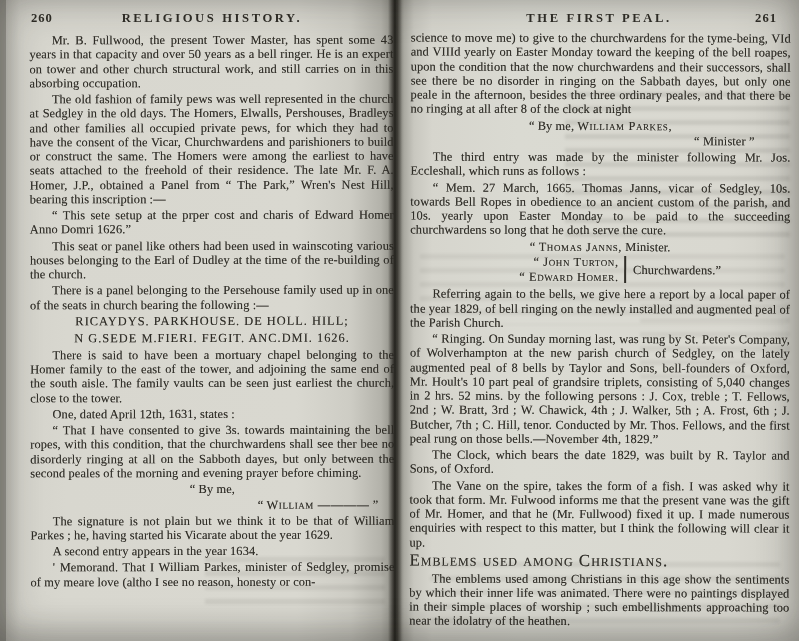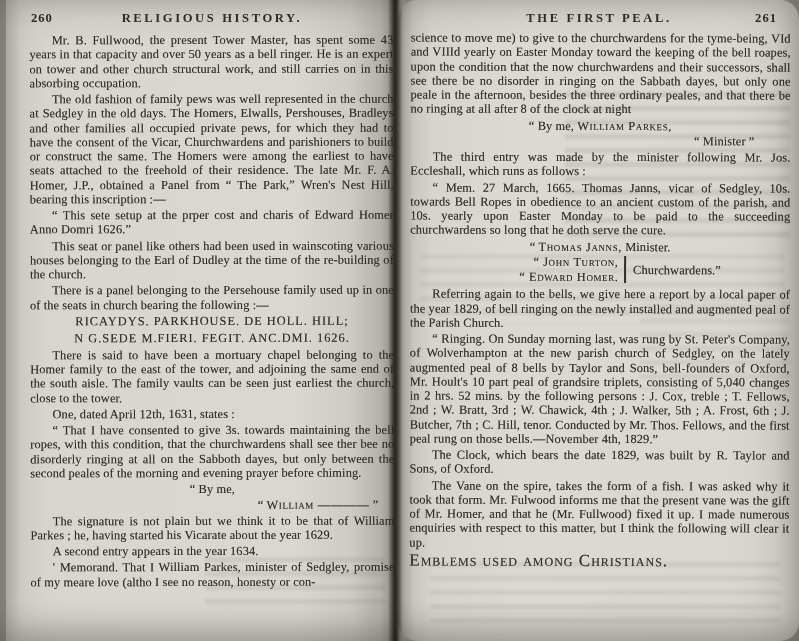--- a/index.html
+++ b/index.html
@@ -12,21 +12,20 @@
   }
   .page{position:absolute;top:0;height:641px;overflow:hidden;}
   .page-left{
     left:0;width:392px;
     background:linear-gradient(90deg,#c6c5bd 0px,#d4d3cb 14px,#d8d7cf 60px,#d9d8d0 290px,#cdccc4 345px,#b3b2aa 375px,#8e8d85 388px,#5a5951 392px);
     margin-left:6px;
   }
   .page-right{
     left:398px;width:401px;
     background:linear-gradient(90deg,#6e6d65 0px,#a9a8a0 6px,#c8c7bf 16px,#d6d5cd 34px,#dadad2 120px,#d9d8d0 330px,#cfcec6 401px);
-    border-radius:19px;
   }
   .gutter{
     position:absolute;left:388px;top:0;width:14px;height:641px;
     background:linear-gradient(90deg,rgba(40,38,33,0) 0%,rgba(40,38,33,.75) 35%,#23221d 50%,rgba(40,38,33,.55) 70%,rgba(40,38,33,0) 100%);
     pointer-events:none;
   }
   .vignette{
     position:absolute;inset:0;pointer-events:none;
     box-shadow:inset 0 0 42px rgba(30,28,24,.32), inset 0 -12px 26px rgba(30,28,24,.16);
   }
@@ -115,20 +114,21 @@
             <div>“ Edward Homer.</div>
           </div>
           <div class="brace-bar"></div>
           <div class="brace-label">Churchwardens.”</div>
         </div>
         <p class="para indent">Referring again to the bells, we give here a report by a local paper of the year 1829, of bell ringing on the newly installed and augmented peal of the Parish Church.</p>
         <p class="para indent">“ Ringing. On Sunday morning last, was rung by St. Peter's Company, of Wolverhampton at the new parish church of Sedgley, on the lately augmented peal of 8 bells by Taylor and Sons, bell-founders of Oxford, Mr. Hoult's 10 part peal of grandsire triplets, consisting of 5,040 changes in 2 hrs. 52 mins. by the following persons : J. Cox, treble ; T. Fellows, 2nd ; W. Bratt, 3rd ; W. Chawick, 4th ; J. Walker, 5th ; A. Frost, 6th ; J. Butcher, 7th ; C. Hill, tenor. Conducted by Mr. Thos. Fellows, and the first peal rung on those bells.—November 4th, 1829.”</p>
         <p class="para indent">The Clock, which bears the date 1829, was built by R. Taylor and Sons, of Oxford.</p>
         <p class="para indent">The Vane on the spire, takes the form of a fish. I was asked why it took that form. Mr. Fulwood informs me that the present vane was the gift of Mr. Homer, and that he (Mr. Fullwood) fixed it up. I made numerous enquiries with respect to this matter, but I think the following will clear it up.</p>
         <p class="para heading"><span class="sc">Emblems used among Christians.</span></p>
+        <p class="para indent">The emblems used among Christians in this age show the sentiments by which their inner life was animated. There were no paintings displayed in their simple places of worship ; such embellishments approaching too near the idolatry of the heathen.</p>
       </div>
   </div>
 
   <div class="ghost g1"></div>
   <div class="ghost g2"></div>
   <div class="ghost g3"></div>
   <div class="ghost g4"></div>
   <div class="ghost g5"></div>
   <div class="gutter"></div>
   <div class="vignette"></div>

